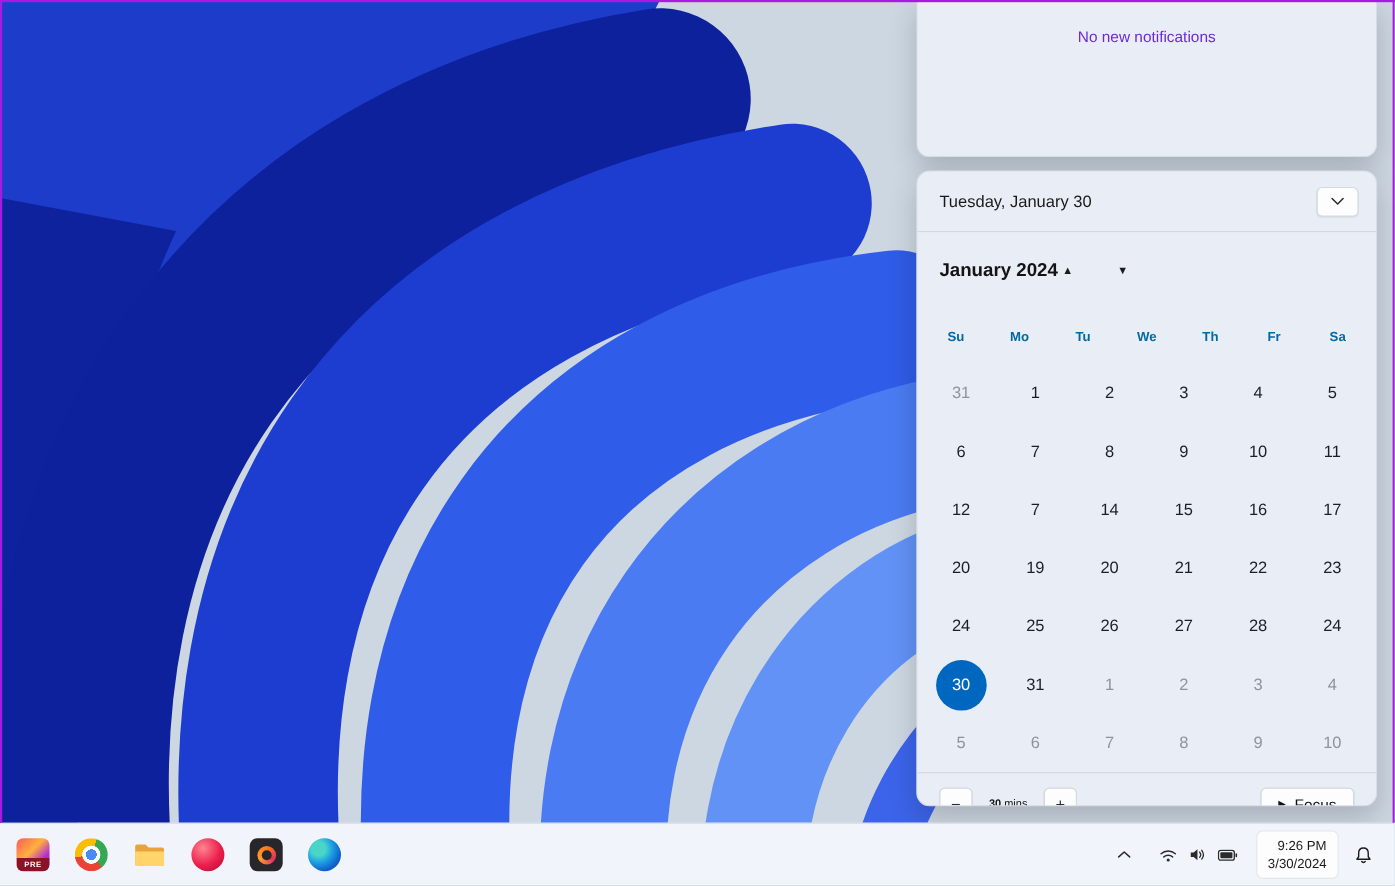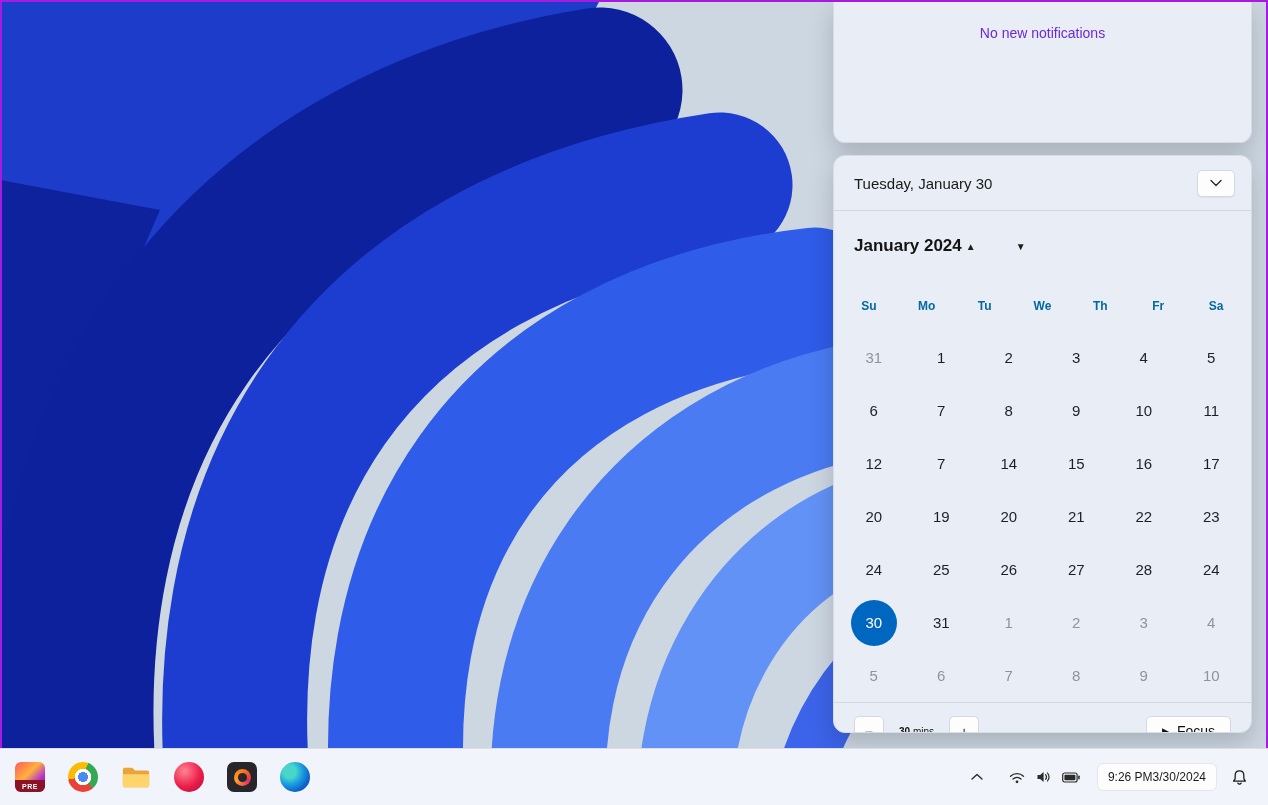--- a/index.html
+++ b/index.html
@@ -50,21 +50,21 @@
       conic-gradient(from 140deg, #ea4335 0 120deg, #fbbc05 120deg 240deg, #34a853 240deg 360deg)}
   .icon-pink{border-radius:50%;background:radial-gradient(circle at 35% 30%, #ff8492, #ec1e4b 55%, #b8103a 90%)}
   .icon-dark{border-radius:7px;background:#26262b;display:flex;align-items:center;justify-content:center}
   .icon-dark .ring{width:17px;height:17px;border-radius:50%;background:conic-gradient(#ff7a18,#e0315f,#ff9b2d,#ff7a18);display:flex;align-items:center;justify-content:center}
   .icon-dark .ring i{width:9px;height:9px;border-radius:50%;background:#26262b;display:block}
   .icon-edge{border-radius:50%;background:radial-gradient(circle at 32% 32%, #49d6c9 0 22%, #1b9de2 45%, #0f62c8 70%, #0a4cb4 100%)}
 
   .task-right{display:flex;align-items:center;gap:7px;padding-right:6px}
   .tray-btn{background:transparent;border:none;height:40px;min-width:30px;display:flex;align-items:center;justify-content:center;border-radius:6px;cursor:pointer}
   .tray-group{gap:11px;padding:0 10px}
-  .clock{display:flex;flex-direction:row;align-items:flex-end;justify-content:center;font-size:12px;line-height:16px;color:#1b1b1b;background:#fdfdfd;padding:5px 10px;border-radius:6px;border:1px solid #e3e6ec;cursor:pointer;font-family:inherit}
+  .clock{display:flex;flex-direction:column;align-items:flex-end;justify-content:center;font-size:12px;line-height:16px;color:#1b1b1b;background:#fdfdfd;padding:5px 10px;border-radius:6px;border:1px solid #e3e6ec;cursor:pointer;font-family:inherit}
 </style>
 </head>
 <body>
 
 <div class="screen">
 
   <div class="wallpaper">
     <svg width="1268" height="748" viewBox="0 0 1268 748" preserveAspectRatio="none">
       <rect width="1268" height="748" fill="#cdd7e2"></rect>
       <path d="M0,0 H600 C 500,200 300,262 150,262 L0,272 Z" fill="#1c3cc9"></path>

